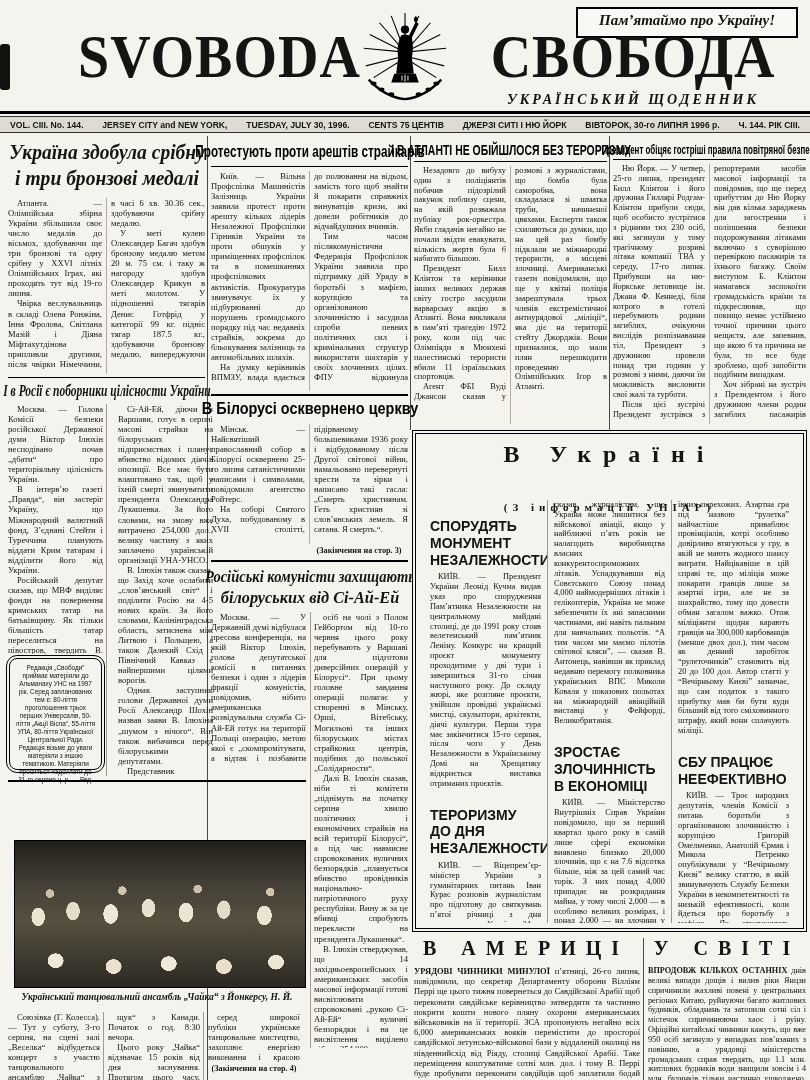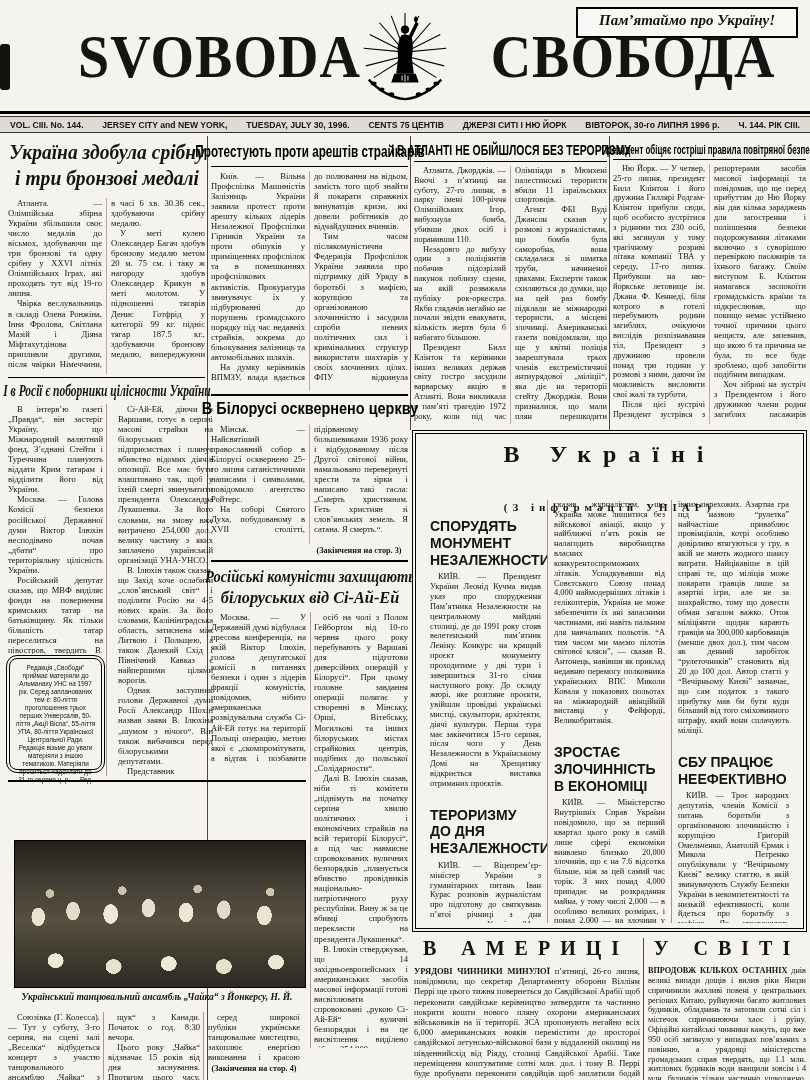--- a/index.html
+++ b/index.html
@@ -121,20 +121,21 @@
         <ellipse cx="18" cy="72" rx="3" ry="2"></ellipse>
           <ellipse cx="26" cy="78" rx="3" ry="2"></ellipse>
         <ellipse cx="36" cy="83" rx="3" ry="2"></ellipse>
           <ellipse cx="64" cy="83" rx="3" ry="2"></ellipse>
         <ellipse cx="74" cy="78" rx="3" ry="2"></ellipse>
           <ellipse cx="82" cy="72" rx="3" ry="2"></ellipse>
       </g>
     </svg>
   </span>
 
+  <div class="mast-sub" style="left:466px;top:92px;width:334px;font-size:14px;font-weight:bold;letter-spacing:3px;">УКРАЇНСЬКИЙ ЩОДЕННИК</div>
 
   <div class="hr" style="left:0;top:111px;width:810px;height:3px;"></div>
 
   <div class="infobar">
     <span>VOL. CIII. No. 144.</span>
     <span>JERSEY CITY and NEW YORK,</span>
     <span>TUESDAY, JULY 30, 1996.</span>
     <span>CENTS 75 ЦЕНТІВ</span>
     <span>ДЖЕРЗІ СИТІ І НЮ ЙОРК</span>
     <span>ВІВТОРОК, 30-го ЛИПНЯ 1996 р.</span>
@@ -153,22 +154,22 @@
       <p>Атланта. — Олімпійська збірна України збільшила своє число медалів до вісьмох, здобуваючи ще три бронзові та одну срібну у XXVI літніх Олімпійських Іграх, які проходять тут від 19-го липня.</p>
       <p>Чвірка веслувальниць в складі Олена Ронжіна, Інна Фролова, Світлана Мазій і Діяна Міфтахутдінова припливли другими, після чвірки Німеччини, в часі 6 хв. 30.36 сек., здобуваючи срібну медалю.</p>
       <p>У меті кулею Олександер Багач здобув бронзову медалю метом 20 м. 75 см. і таку ж нагороду здобув Олександер Крикун в меті молотом. У підношенні тягарів Денис Готфрід у категорії 99 кг. підніс тягар 187.5 кг., здобуваючи бронзову медалю, випереджуючи свого товариша Станіслава Рибальченка.</p>
     </div>
   <div class="hr" style="left:8px;top:377px;width:197px;height:1px;"></div>
 
   <div class="hwrap" style="left:8px;top:382px;width:197px;height:20px;">
     <span class="hl serif-hl" style="font-size:16px;transform:translateX(-50%) scaleX(.72);">І в Росії є поборники цілісности України</span>
   </div>
   <div class="art" style="left:8px;top:404px;width:95px;height:250px;">
+      <p>Москва. — Голова Комісії безпеки російської Державної думи Віктор Ілюхін несподівано почав „дбати“ про територіяльну цілісність України.</p>
       <p>В інтерв’ю газеті „Правда“, він застеріг Україну, що Міжнародний валютний фонд, З’єднані Стейти і Туреччина планують віддати Крим татарам і відділити його від України.</p>
-      <p>Москва. — Голова Комісії безпеки російської Державної думи Віктор Ілюхін несподівано почав „дбати“ про територіяльну цілісність України.</p>
       <p>Російський депутат сказав, що МВФ виділяє фонди на повернення кримських татар на батьківщину. Як тільки більшість татар переселиться на півостров, твердить В. Ілюхін, Туреччина і ЗСА організують референдум про вихід Криму зі складу України і відразу визнають результати голосування.</p>
     </div>
   <div class="notice" style="left:9px;top:658px;width:93px;height:112px;">Редакція „Свободи“ приймає матеріяли до Альманаху УНС на 1997 рік. Серед запланованих тем є: 80-ліття проголошення трьох перших Універсалів, 50-ліття „Акції Вісла“, 55-ліття УПА, 80-ліття Української Центральної Ради. Редакція візьме до уваги матеріяли з іншою тематикою. Матеріяли проситься надсилати до 31-го серпня ц. р. — Ред.</div>
   <div class="vr-light" style="left:106px;top:404px;height:372px;"></div>
   <div class="art" style="left:118px;top:404px;width:95px;height:373px;">
       <p>Сі-Ай-Ей, діючи з Варшави, готує в серпні масові страйки на білоруських підприємствах і плянує вбивство відомих діячів опозиції. Все має бути влаштовано так, щоб у їхній смерті звинуватити президента Олександра Лукашенка. За його словами, на змову вже витрачено 254,000 дол., велику частину з яких заплачено українській організації УНА-УНСО.</p>
       <p>В. Ілюхін також сказав, що Захід хоче ослабити „слов’янський світ“ і поділити Росію на 4-5 нових країн. За його словами, Калінінградська область, затиснена між Литвою і Польщею, а також Далекий Схід і Північний Кавказ є найпершими цілями ворогів.</p>
       <p>Однак заступник голови Державної думи Росії Александр Шохін назвав заяви В. Ілюхіна „шумом з нічого“. Він також вибачився перед білоруськими депутатами.</p>
       <p>Представник Міністерства закордонних справ Польщі щиро здивувався з того, що щось подібне можна зфабрикувати. Він висловив сподівання, що ніхто серйозно не поставиться до таких тверджень.</p>
     </div>
@@ -223,21 +224,20 @@
       <p>осіб на чолі з Полом Гейбортом від 10-го червня цього року перебувають у Варшаві для підготови диверсійних операцій у Білорусі“. При цьому головне завдання операції полягає у створенні в Мінську, Орші, Вітебську, Могильові та інших білоруських містах страйкових центрів, подібних до польської „Солідарности“.</p>
       <p>Далі В. Ілюхін сказав, ніби ті комітети „піднімуть на початку серпня хвилю політичних і економічних страйків на всій території Білорусі“, а під час навмисне спровокованих вуличних безпорядків „плянується вбивство провідників національно-патріотичного руху республіки. Вину ж за це вбивці спробують перекласти на президента Лукашенка“.</p>
       <p>В. Ілюхін стверджував, що 14 західньоевропейських і американських засобів масової інформації готові висвітлювати спровоковані „рукою Сі-Ай-Ей“ вуличні безпорядки і на це висвітлення виділено нібито 254,000 дол.</p>
     </div>
 
   <div class="hwrap" style="left:414px;top:142px;width:193px;height:18px;">
     <span class="hl sans-hl" style="font-size:14.5px;transform:translateX(-50%) scaleX(.72);">І В АТЛАНТІ НЕ ОБІЙШЛОСЯ БЕЗ ТЕРОРИЗМУ</span>
   </div>
   <div class="hr" style="left:414px;top:161px;width:193px;height:1px;"></div>
   <div class="art cols2" style="left:414px;top:166px;width:193px;height:258px;font-size:8.4px;">
-      <p>Атланта, Джорджія. — Вночі з п’ятниці на суботу, 27-го липня, в парку імені 100-річчя Олімпійських Ігор, вибухнула бомба, убивши двох осіб і поранивши 110.</p>
       <p>Незадовго до вибуху один з поліціянтів побачив підозрілий пакунок поблизу сцени, на якій розважала публіку рок-оркестра. Якби глядачів негайно не почали звідти евакувати, кількість жертв була б набагато більшою.</p>
       <p>Президент Билл Клінтон та керівники інших великих держав світу гостро засудили варварську акцію в Атланті. Вона викликала в пам’яті трагедію 1972 року, коли під час Олімпіяди в Мюнхені палестинські терористи вбили 11 ізраїльських спортовців.</p>
       <p>Агент ФБІ Вуді Джансон сказав у розмові з журналістами, що бомба була саморобна, вона складалася зі шматка труби, начиненої цвяхами. Експерти також схиляються до думки, що на цей раз бомбу підклали не міжнародні терористи, а місцеві злочинці. Американські газети повідомляли, що ще у квітні поліція заарештувала трьох членів екстремістичної антиурядової „міліції“, яка діє на території стейту Джорджія. Вони призналися, що мали плян перешкодити проведенню Олімпійських Ігор в Атланті.</p>
     </div>
 
   <div class="hwrap" style="left:613px;top:142px;width:193px;height:17px;">
     <span class="hl sans-hl" style="font-size:13px;transform:translateX(-50%) scaleX(.61);">Президент обіцяє гостріші правила повітряної безпеки</span>
   </div>
   <div class="hr" style="left:613px;top:159px;width:193px;height:1px;"></div>
   <div class="art cols2" style="left:613px;top:164px;width:193px;height:260px;font-size:8.4px;">

